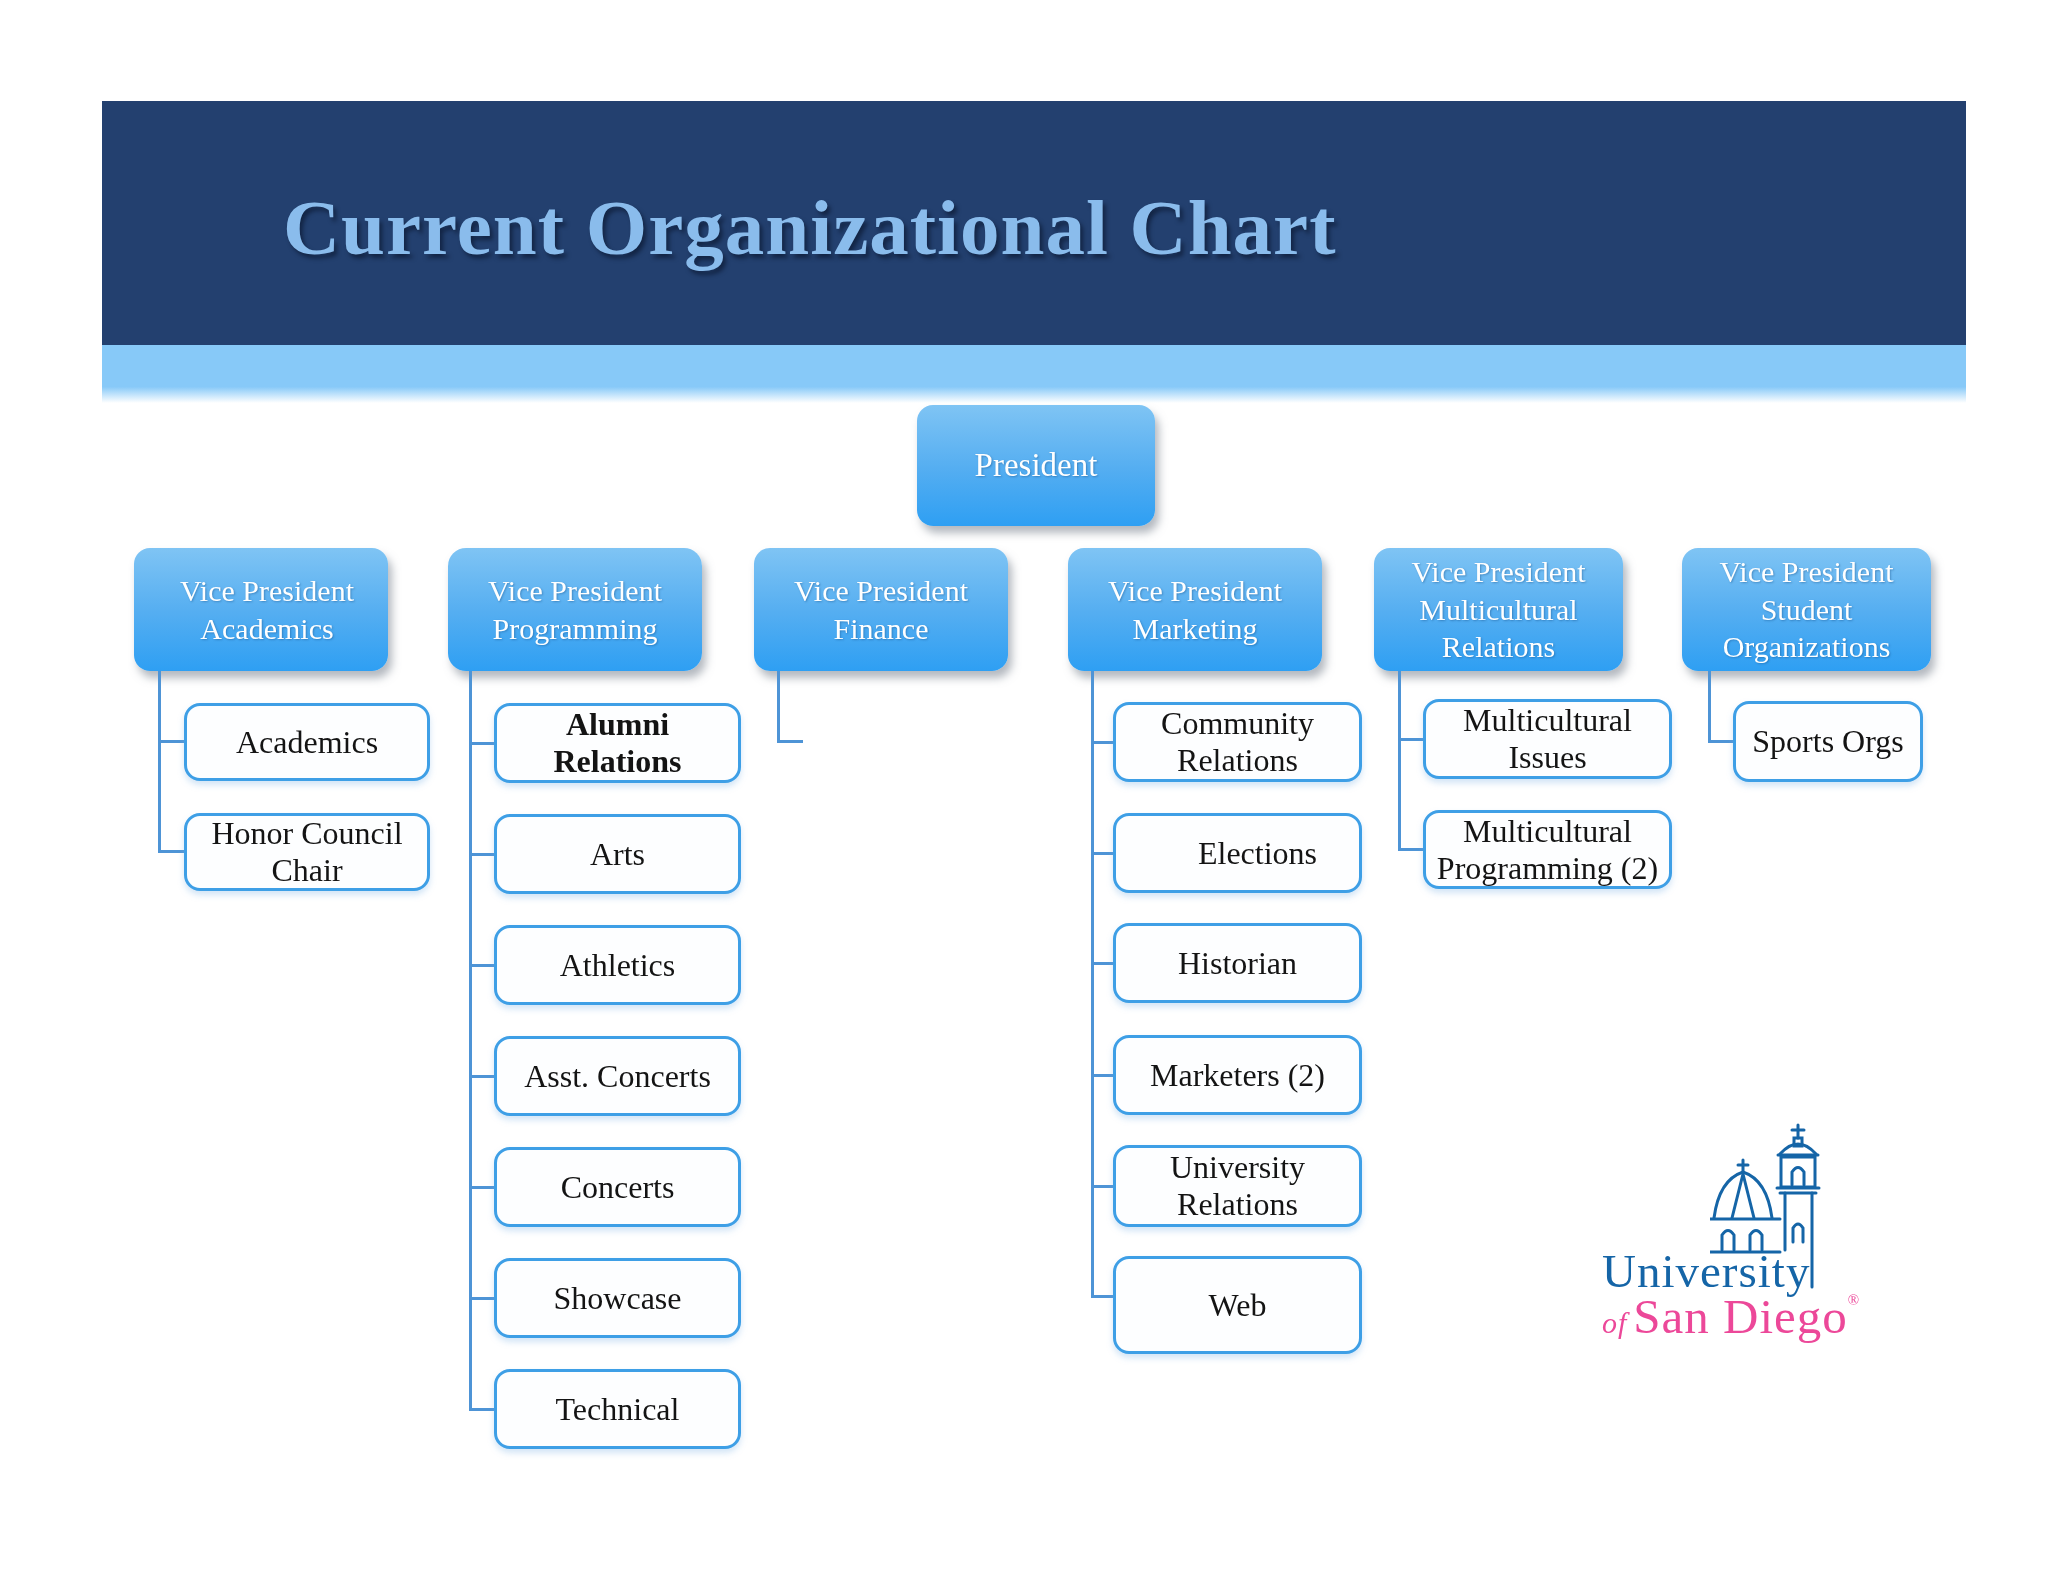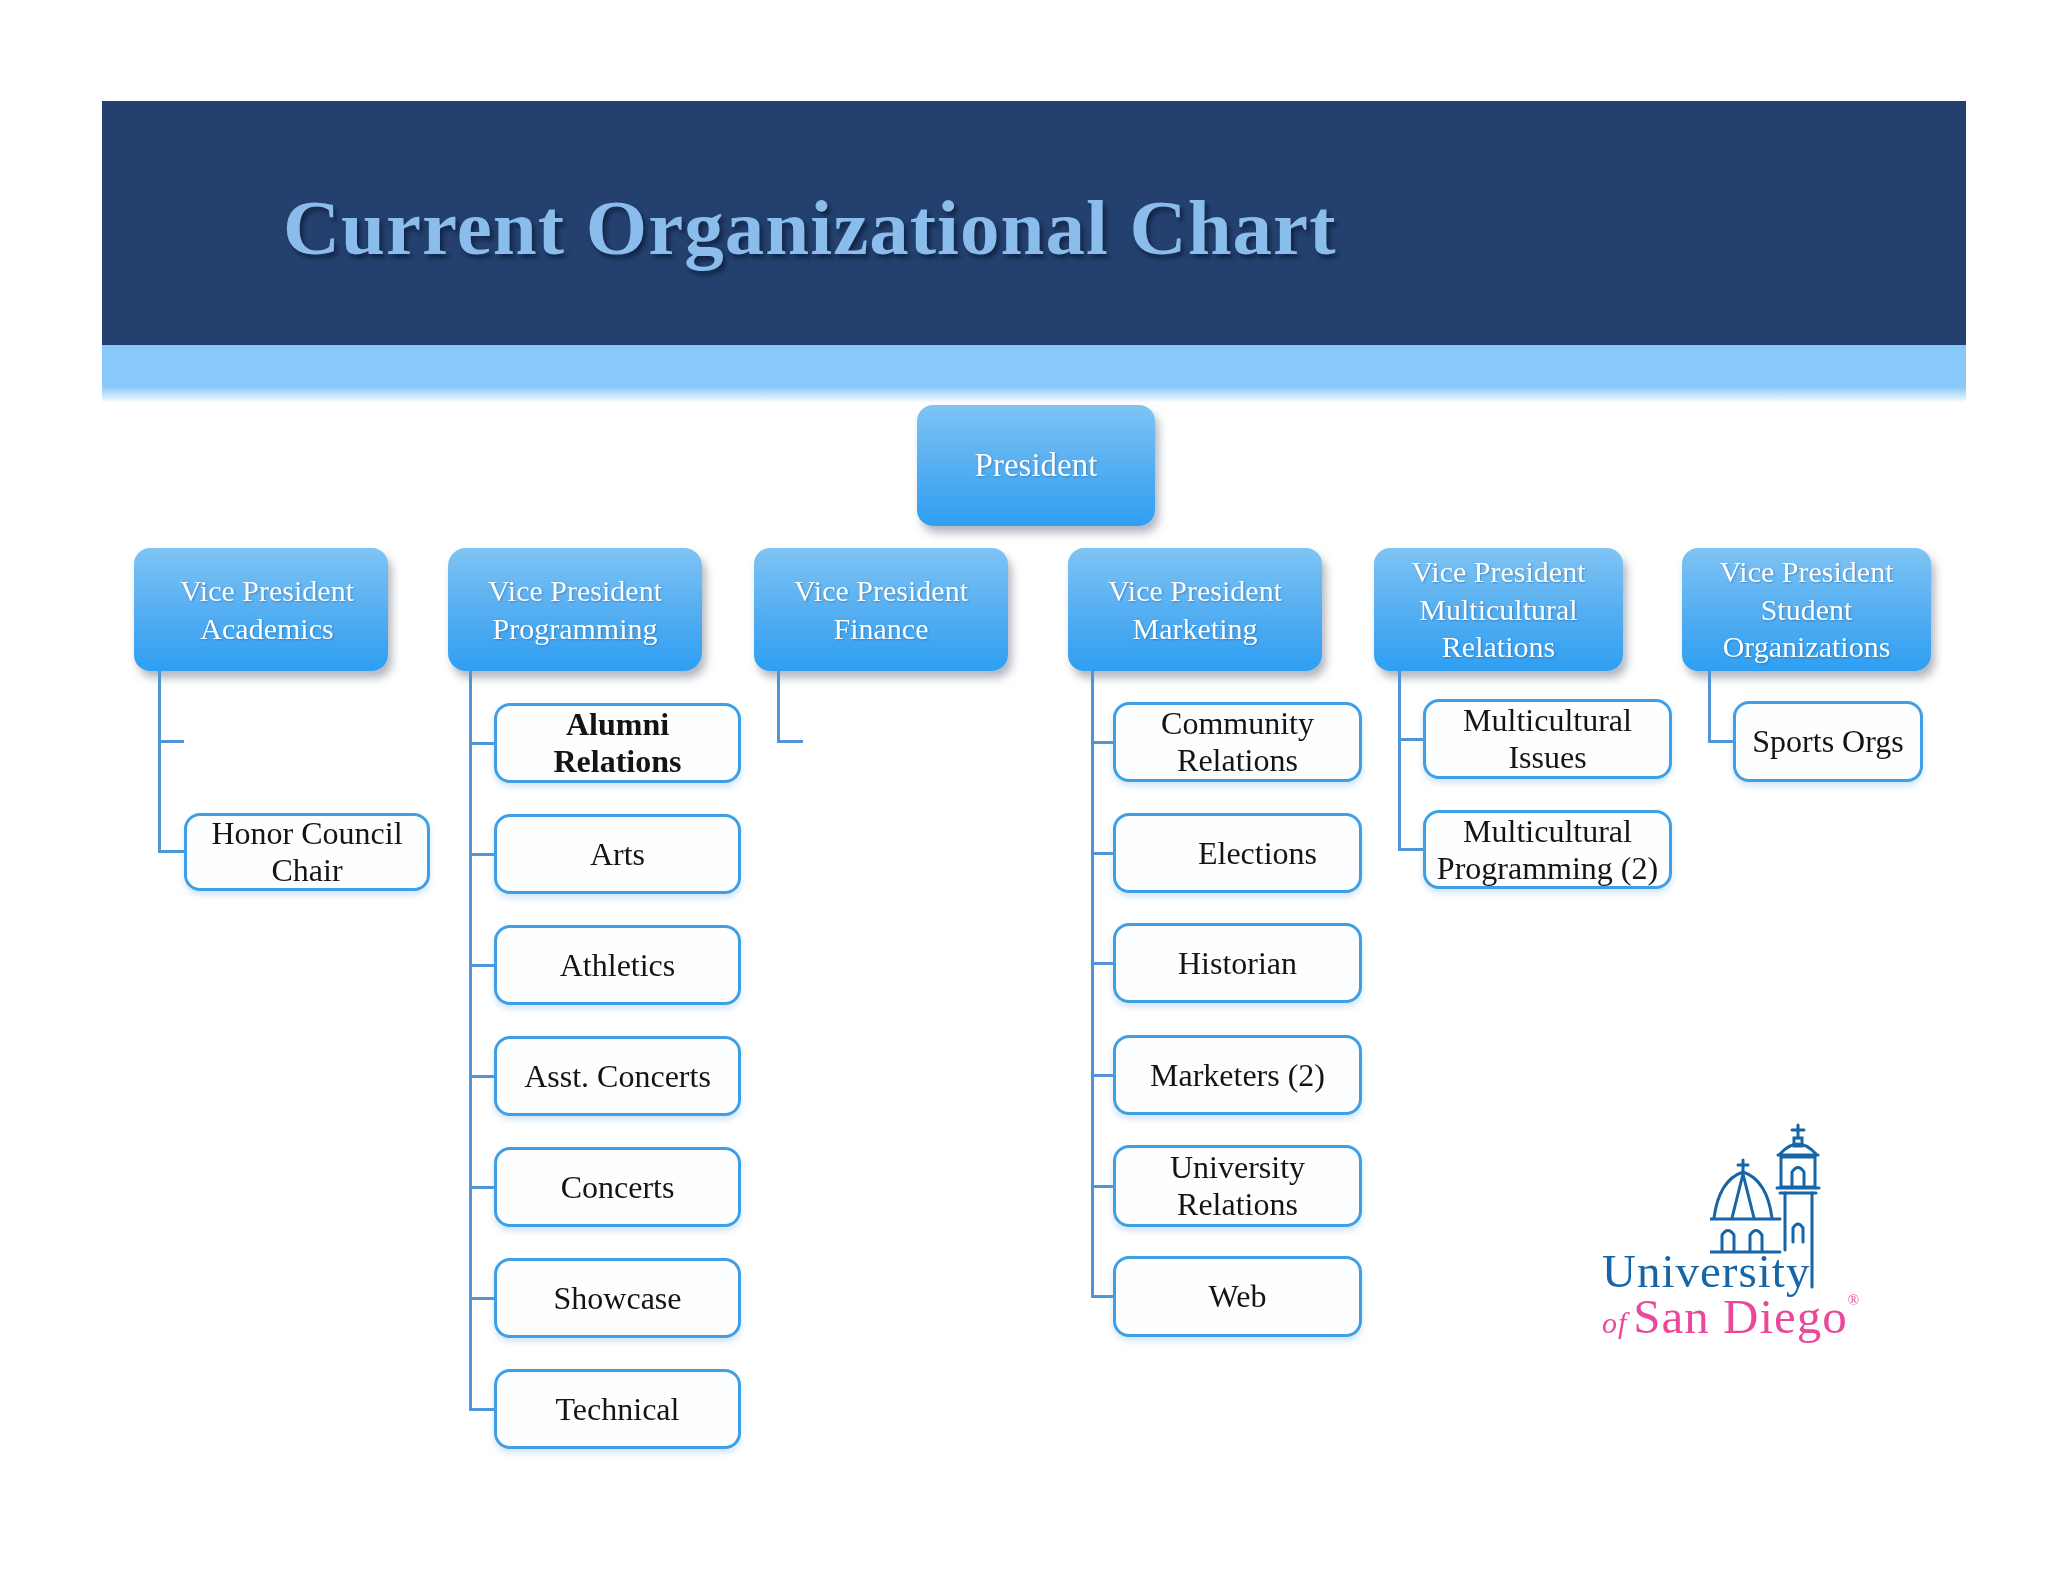--- a/index.html
+++ b/index.html
@@ -74,37 +74,38 @@
   <div class="hstub" style="left:1091px;top:1185px;width:22px;"></div>
   <div class="hstub" style="left:1091px;top:1295px;width:22px;"></div>
 
   <div class="vline" style="left:1398px;top:671px;height:180px;"></div>
   <div class="hstub" style="left:1398px;top:738px;width:25px;"></div>
   <div class="hstub" style="left:1398px;top:848px;width:25px;"></div>
 
   <div class="vline" style="left:1708px;top:671px;height:72px;"></div>
   <div class="hstub" style="left:1708px;top:740px;width:25px;"></div>
 
+  <div class="cnode" style="left:184px;top:703px;width:246px;height:78px;">Academics</div>
   <div class="cnode" style="left:184px;top:813px;width:246px;height:78px;">Honor Council Chair</div>
 
   <div class="cnode" style="left:494px;top:703px;width:247px;height:80px;font-weight:bold;">Alumni Relations</div>
   <div class="cnode" style="left:494px;top:814px;width:247px;height:80px;">Arts</div>
   <div class="cnode" style="left:494px;top:925px;width:247px;height:80px;">Athletics</div>
   <div class="cnode" style="left:494px;top:1036px;width:247px;height:80px;">Asst. Concerts</div>
   <div class="cnode" style="left:494px;top:1147px;width:247px;height:80px;">Concerts</div>
   <div class="cnode" style="left:494px;top:1258px;width:247px;height:80px;">Showcase</div>
   <div class="cnode" style="left:494px;top:1369px;width:247px;height:80px;">Technical</div>
 
 
   <div class="cnode" style="left:1113px;top:702px;width:249px;height:80px;">Community Relations</div>
   <div class="cnode" style="left:1113px;top:813px;width:249px;height:80px;padding-left:44px;">Elections</div>
   <div class="cnode" style="left:1113px;top:923px;width:249px;height:80px;">Historian</div>
   <div class="cnode" style="left:1113px;top:1035px;width:249px;height:80px;">Marketers (2)</div>
   <div class="cnode" style="left:1113px;top:1145px;width:249px;height:82px;">University Relations</div>
-  <div class="cnode" style="left:1113px;top:1256px;width:249px;height:81px;">Web</div>
+  <div class="cnode" style="left:1113px;top:1256px;width:249px;height:98px;">Web</div>
 
   <div class="cnode" style="left:1423px;top:699px;width:249px;height:80px;">Multicultural Issues</div>
   <div class="cnode" style="left:1423px;top:810px;width:249px;height:79px;">Multicultural Programming (2)</div>
 
   <div class="cnode" style="left:1733px;top:701px;width:190px;height:81px;">Sports Orgs</div>
 
   <svg style="position:absolute;left:1710px;top:1122px;" width="126" height="200" viewBox="0 0 126 200" fill="none" stroke="#1565A7" stroke-width="3" stroke-linecap="round">
 
     <line x1="88" y1="3" x2="88" y2="16"></line>
       <line x1="82" y1="8" x2="94" y2="8"></line>

